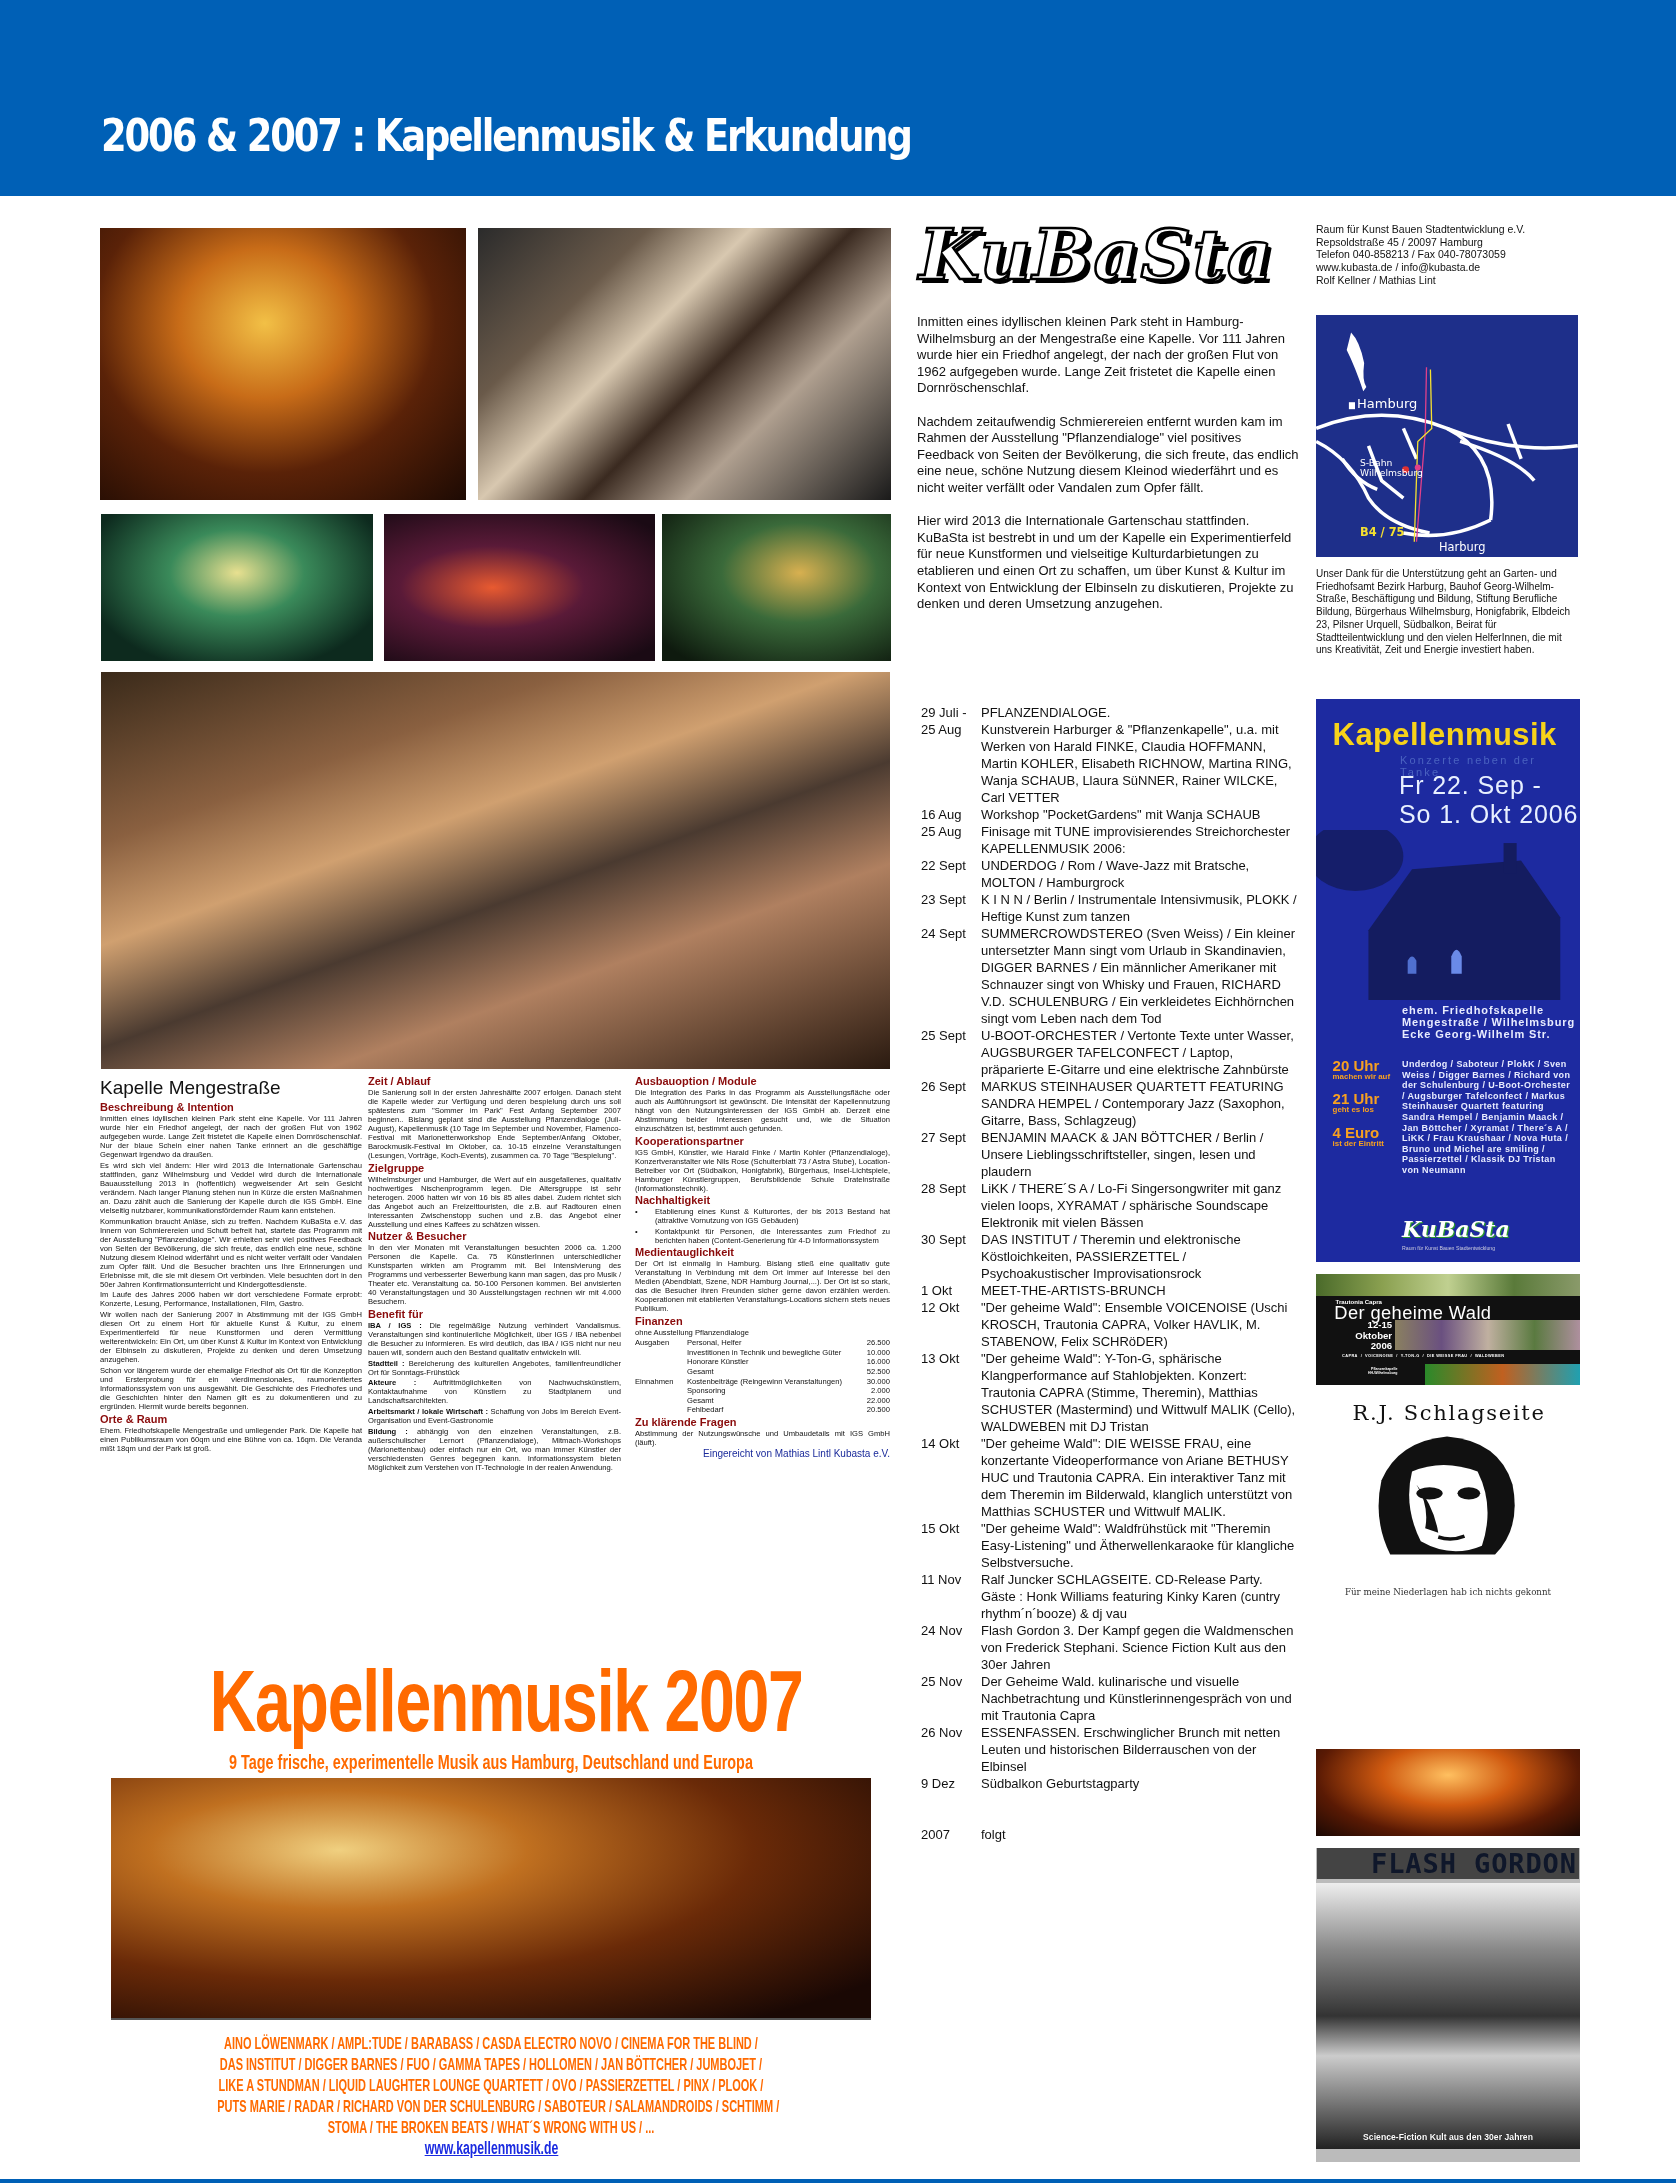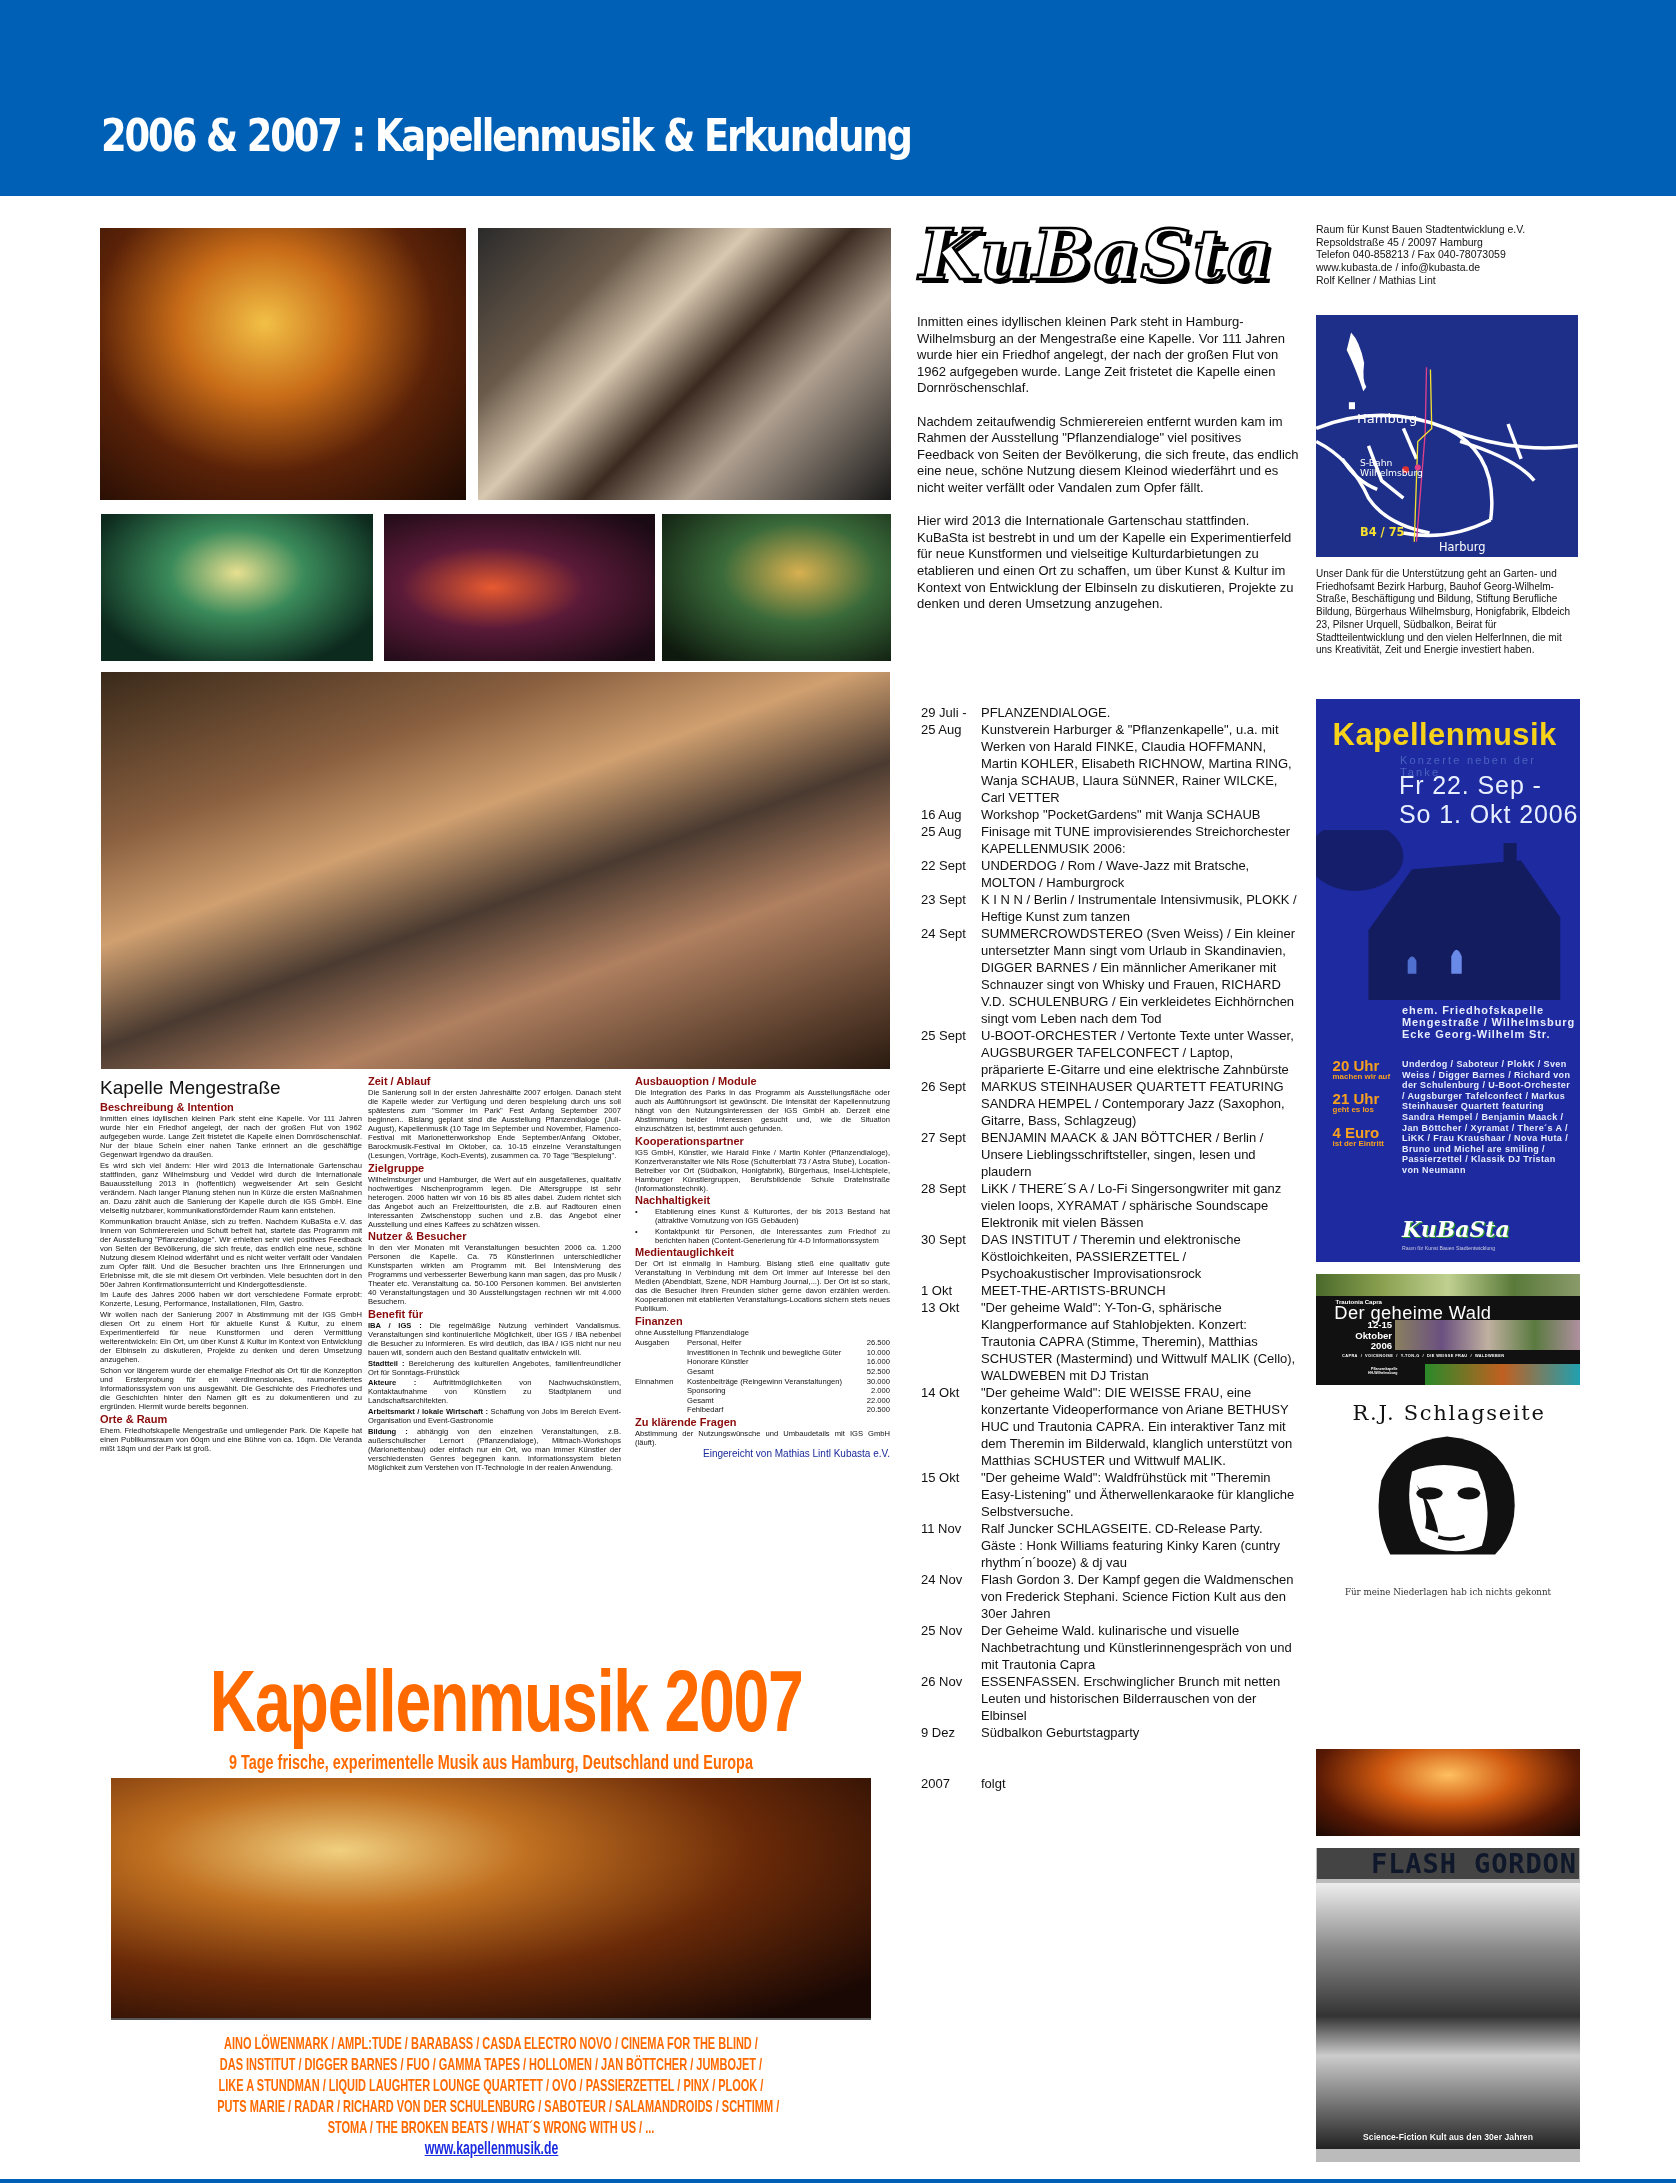--- a/index.html
+++ b/index.html
@@ -116,21 +116,21 @@
       <path d="M330 290 Q460 330 500 380"></path>
       <path d="M60 330 Q90 380 140 400"></path>
       <path d="M400 470 Q300 520 200 500"></path>
       <path d="M440 250 L470 330"></path>
     </g>
     <path d="M253 120 L250 270 L230 520" stroke="#e0408a" stroke-width="3" fill="none"></path>
     <path d="M262 125 L265 260 L233 290 L225 520" stroke="#f5e030" stroke-width="3" fill="none"></path>
     <circle cx="233" cy="350" r="7" fill="#e0408a"></circle>
     <circle cx="205" cy="355" r="8" fill="#e03030"></circle>
   </svg>
-  <div class="map-label" style="left:41px;top:96px;font-size:13px;">Hamburg</div>
+  <div class="map-label" style="left:41px;top:81px;font-size:13px;">Hamburg</div>
   <div class="map-label" style="left:44px;top:143px;font-size:9.2px;width:79px;line-height:9.6px;">S-Bahn Wilhelmsburg</div>
   <div class="map-label" style="left:44px;top:210px;font-size:11.4px;color:#f5e030;font-weight:bold;">B4 / 75</div>
   <div class="map-label" style="left:123px;top:225px;font-size:11.4px;">Harburg</div>
 </div>
 
 <div class="thanks-text">Unser Dank für die Unterstützung geht an Garten- und Friedhofsamt Bezirk Harburg, Bauhof Georg-Wilhelm-Straße, Beschäftigung und Bildung, Stiftung Berufliche Bildung, Bürgerhaus Wilhelmsburg, Honigfabrik, Elbdeich 23, Pilsner Urquell, Südbalkon, Beirat für Stadtteilentwicklung und den vielen HelferInnen, die mit uns Kreativität, Zeit und Energie investiert haben.</div>
 
 <div class="schedule">
   <div class="sched-row">
       <span class="sched-date">29 Juli -</span>
@@ -180,20 +180,24 @@
       <span class="sched-date">28 Sept</span>
       <span class="sched-text">LiKK / THERE´S A / Lo-Fi Singersongwriter mit ganz vielen loops, XYRAMAT / sphärische Soundscape Elektronik mit vielen Bässen</span>
     </div>
   <div class="sched-row">
       <span class="sched-date">30 Sept</span>
       <span class="sched-text">DAS INSTITUT / Theremin und elektronische Köstloichkeiten, PASSIERZETTEL / Psychoakustischer Improvisationsrock</span>
     </div>
   <div class="sched-row">
       <span class="sched-date">1 Okt</span>
       <span class="sched-text">MEET-THE-ARTISTS-BRUNCH</span>
+    </div>
+  <div class="sched-row">
+      <span class="sched-date">12 Okt</span>
+      <span class="sched-text">"Der geheime Wald": Ensemble VOICENOISE (Uschi KROSCH, Trautonia CAPRA, Volker HAVLIK, M. STABENOW, Felix SCHRöDER)</span>
     </div>
   <div class="sched-row">
       <span class="sched-date">13 Okt</span>
       <span class="sched-text">"Der geheime Wald": Y-Ton-G, sphärische Klangperformance auf Stahlobjekten. Konzert: Trautonia CAPRA (Stimme, Theremin), Matthias SCHUSTER (Mastermind) und Wittwulf MALIK (Cello), WALDWEBEN mit DJ Tristan</span>
     </div>
   <div class="sched-row">
       <span class="sched-date">14 Okt</span>
       <span class="sched-text">"Der geheime Wald": DIE WEISSE FRAU, eine konzertante Videoperformance von Ariane BETHUSY HUC und Trautonia CAPRA. Ein interaktiver Tanz mit dem Theremin im Bilderwald, klanglich unterstützt von Matthias SCHUSTER und Wittwulf MALIK.</span>
     </div>
   <div class="sched-row">

